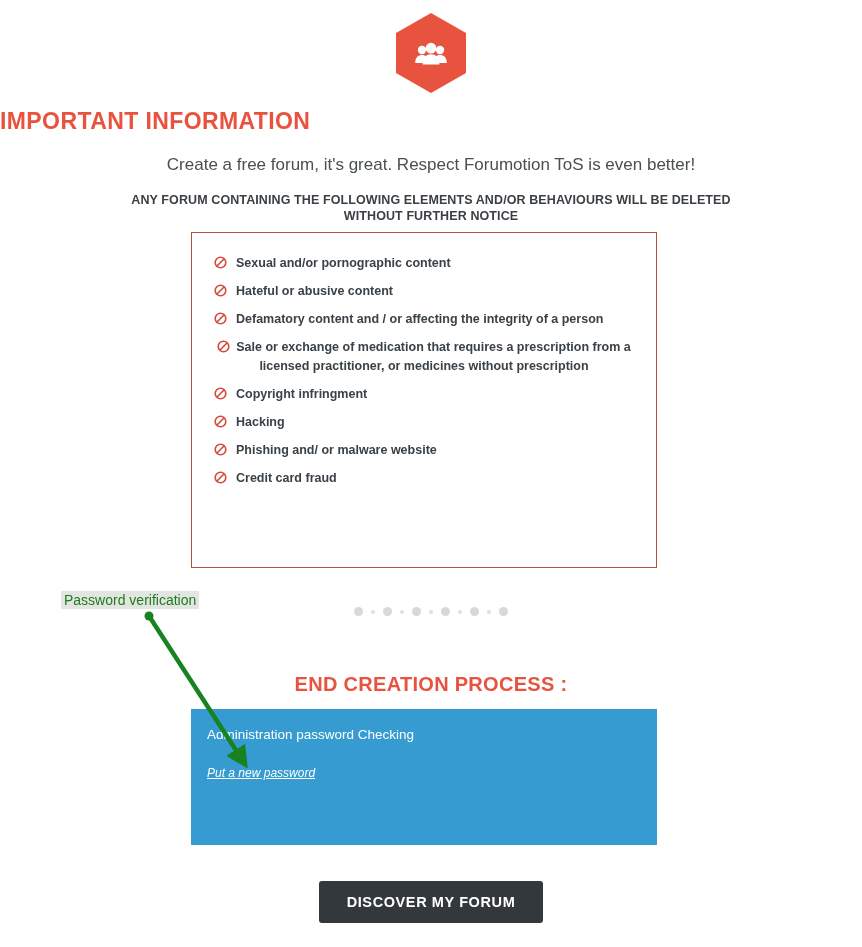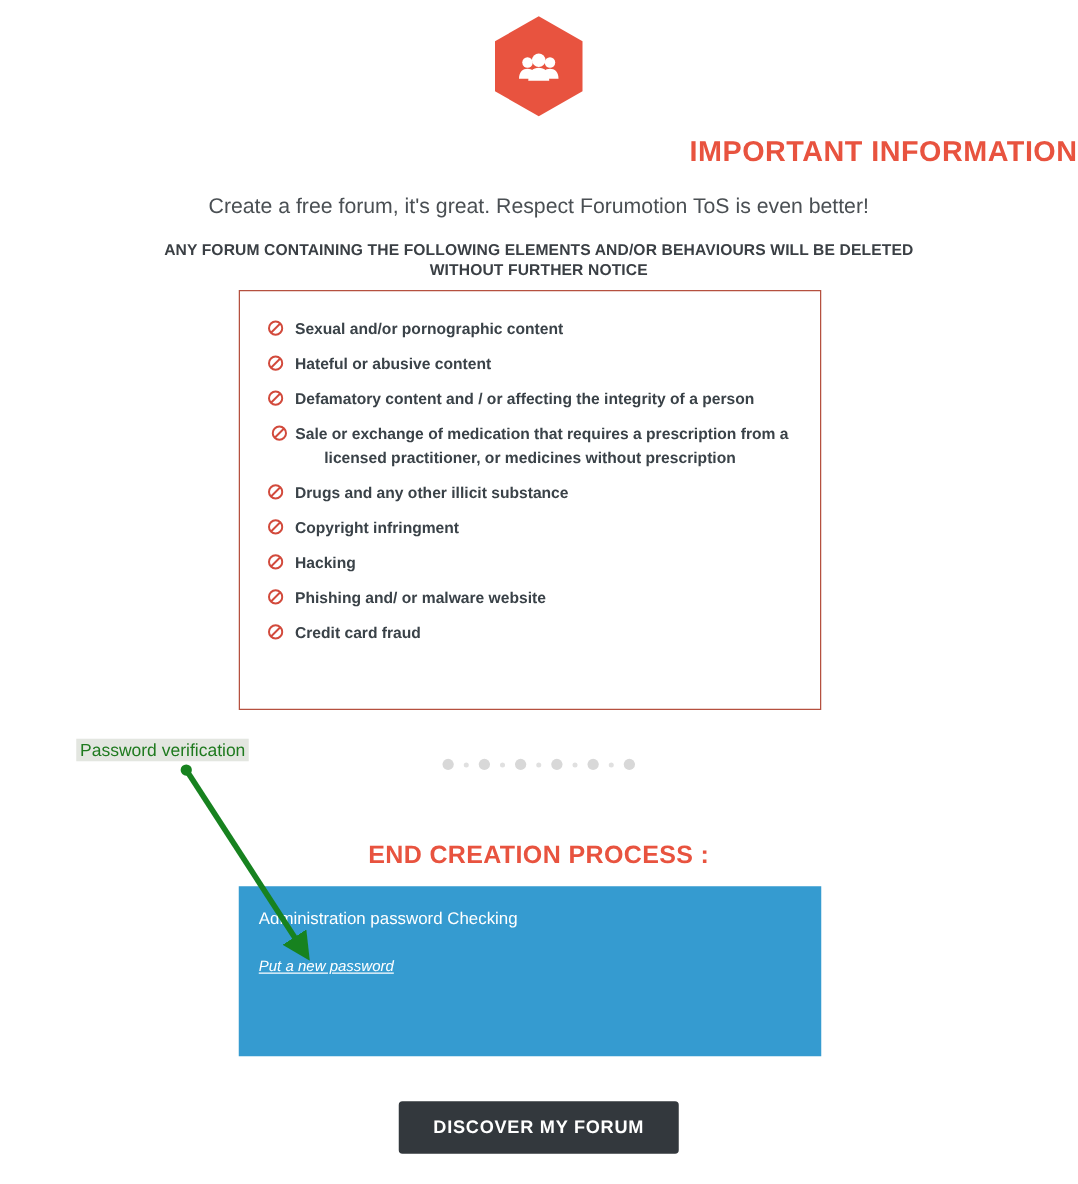--- a/index.html
+++ b/index.html
@@ -45,21 +45,21 @@
     position: absolute;
     left: 0; right: 0; top: 0; bottom: 0;
     display: flex;
     align-items: center;
     justify-content: center;
     padding-top: 2px;
   }
 
   
   .main-title {
-    text-align: right;
+    text-align: left;
     color: #e8533f;
     font-size: 23px;
     font-weight: bold;
     letter-spacing: 0.4px;
     margin: 14px 0 0 0;
     font-family: "Liberation Sans", sans-serif;
   }
   .tagline {
     text-align: center;
     font-size: 17px;
@@ -275,24 +275,20 @@
               <circle cx="6.5" cy="6.5" r="5.3" fill="none" stroke="#d24a3c" stroke-width="1.6"></circle>
               <line x1="3" y1="10" x2="10" y2="3" stroke="#d24a3c" stroke-width="1.6"></line>
             </svg></span><span>Defamatory content and / or affecting the integrity of a person</span></li>
         <li class="rule-item centered"><span class="ban-icon"><svg width="13" height="13" viewBox="0 0 13 13">
               <circle cx="6.5" cy="6.5" r="5.3" fill="none" stroke="#d24a3c" stroke-width="1.6"></circle>
               <line x1="3" y1="10" x2="10" y2="3" stroke="#d24a3c" stroke-width="1.6"></line>
             </svg></span><span>Sale or exchange of medication that requires a prescription from a licensed practitioner, or medicines without prescription</span></li>
         <li class="rule-item"><span class="ban-icon"><svg width="13" height="13" viewBox="0 0 13 13">
               <circle cx="6.5" cy="6.5" r="5.3" fill="none" stroke="#d24a3c" stroke-width="1.6"></circle>
               <line x1="3" y1="10" x2="10" y2="3" stroke="#d24a3c" stroke-width="1.6"></line>
-            </svg></span><span>Drugs and any other illicit substance</span></li>
-        <li class="rule-item"><span class="ban-icon"><svg width="13" height="13" viewBox="0 0 13 13">
-              <circle cx="6.5" cy="6.5" r="5.3" fill="none" stroke="#d24a3c" stroke-width="1.6"></circle>
-              <line x1="3" y1="10" x2="10" y2="3" stroke="#d24a3c" stroke-width="1.6"></line>
             </svg></span><span>Copyright infringment</span></li>
         <li class="rule-item"><span class="ban-icon"><svg width="13" height="13" viewBox="0 0 13 13">
               <circle cx="6.5" cy="6.5" r="5.3" fill="none" stroke="#d24a3c" stroke-width="1.6"></circle>
               <line x1="3" y1="10" x2="10" y2="3" stroke="#d24a3c" stroke-width="1.6"></line>
             </svg></span><span>Hacking</span></li>
         <li class="rule-item"><span class="ban-icon"><svg width="13" height="13" viewBox="0 0 13 13">
               <circle cx="6.5" cy="6.5" r="5.3" fill="none" stroke="#d24a3c" stroke-width="1.6"></circle>
               <line x1="3" y1="10" x2="10" y2="3" stroke="#d24a3c" stroke-width="1.6"></line>
             </svg></span><span>Phishing and/ or malware website</span></li>
         <li class="rule-item"><span class="ban-icon"><svg width="13" height="13" viewBox="0 0 13 13">

